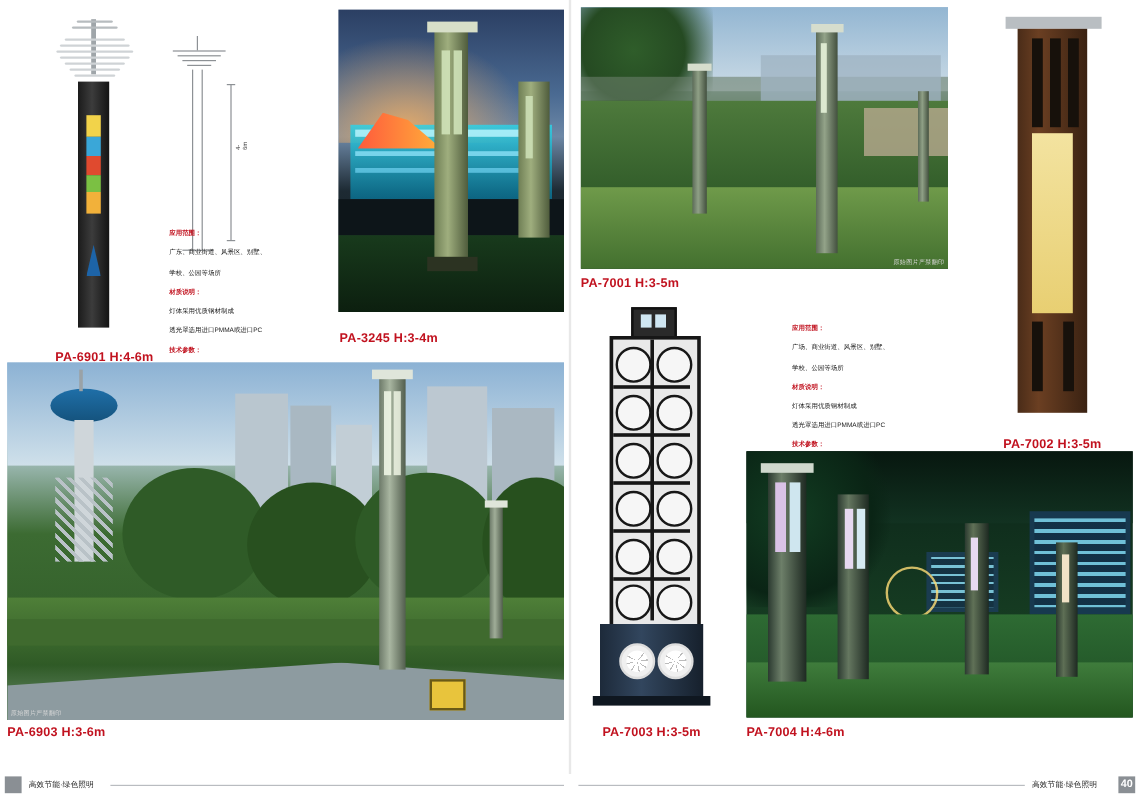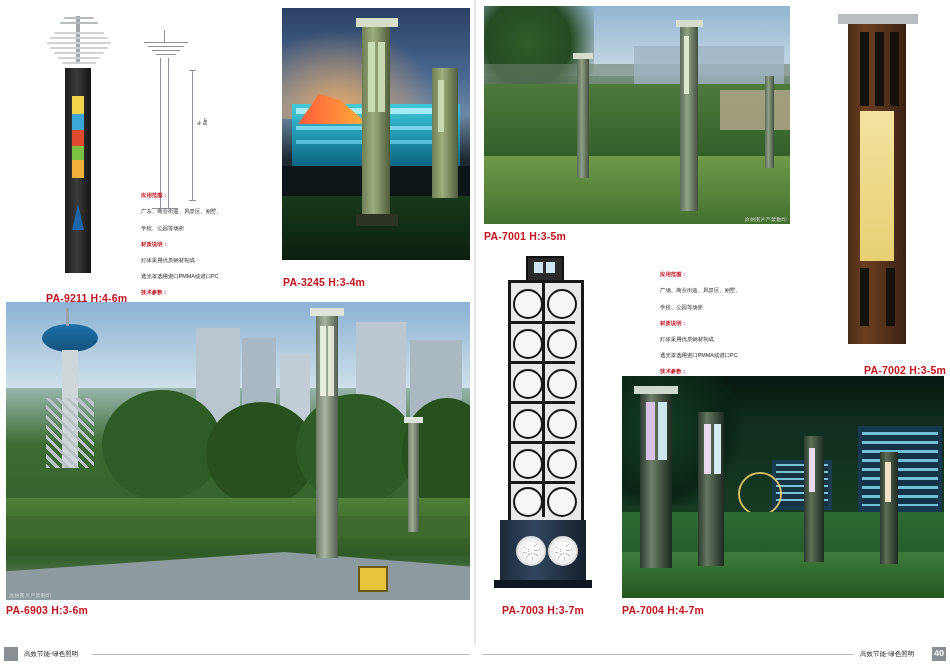--- a/index.html
+++ b/index.html
@@ -93,21 +93,21 @@
     <div class="ln" style="left:24px;top:0px;width:1px;height:12px;"></div>
     <div class="ln" style="left:20px;top:28px;width:1px;height:150px;"></div>
     <div class="ln" style="left:28px;top:28px;width:1px;height:150px;"></div>
     <div class="ln" style="left:12px;top:178px;width:26px;height:1px;"></div>
     <div class="ln" style="left:52px;top:40px;width:1px;height:130px;"></div>
     <div class="ln" style="left:49px;top:40px;width:7px;height:1px;"></div>
     <div class="ln" style="left:49px;top:170px;width:7px;height:1px;"></div>
     <div class="dim" style="left:56px;top:95px;transform:rotate(-90deg);transform-origin:left top;">4-6m</div>
   </div>
 
-  <div class="caption" style="left:46px;top:292px;">PA-9211  H:4-6m</div>
+  <div class="caption" style="left:46px;top:292px;">PA-6901  H:4-6m</div>
 
   <div class="spec" style="left:141px;top:183px;">
     <span style="color:#c1121f;font-weight:bold;">应用范围：</span><br>
     广东、商业街道、风景区、别墅、<br>
     学校、公园等场所<br>
     <span style="color:#c1121f;font-weight:bold;">材质说明：</span><br>
     灯体采用优质钢材制成<br>
     透光罩选用进口PMMA或进口PC<br>
     <span style="color:#c1121f;font-weight:bold;">技术参数：</span><br>
     光源采用节能灯/LED<br>
@@ -171,21 +171,21 @@
   <div id="r7002">
     <div class="cap"></div>
     <div class="body"></div>
     <div class="glow"></div>
     <div class="slot" style="left:40px;top:26px;width:9px;height:74px;"></div>
     <div class="slot" style="left:55px;top:26px;width:9px;height:74px;"></div>
     <div class="slot" style="left:70px;top:26px;width:9px;height:74px;"></div>
     <div class="slot" style="left:40px;top:262px;width:9px;height:58px;"></div>
     <div class="slot" style="left:66px;top:262px;width:9px;height:58px;"></div>
   </div>
-  <div class="caption" style="left:864px;top:364px;">PA-7002  H:3-5m</div>
+  <div class="caption" style="left:836px;top:364px;">PA-7002  H:3-5m</div>
 
   <div class="photo" style="left:6px;top:302px;width:464px;height:298px;background:linear-gradient(180deg,#8fb5d6 0%,#c3d8e6 20%,#3c6b32 48%,#2b5524 100%);">
     <div style="position:absolute;left:0;top:0;width:464px;height:86px;background:linear-gradient(180deg,#8cb2d4,#cfe0ea);"></div>
 
     <div style="position:absolute;left:36px;top:22px;width:56px;height:28px;border-radius:50%;background:linear-gradient(180deg,#1f6fa8,#14527c);"></div>
     <div style="position:absolute;left:56px;top:48px;width:16px;height:118px;background:#cfd6da;"></div>
     <div style="position:absolute;left:40px;top:96px;width:48px;height:70px;background:repeating-linear-gradient(45deg,#b9c2c7 0 3px,rgba(0,0,0,0) 3px 7px);"></div>
     <div style="position:absolute;left:60px;top:6px;width:3px;height:18px;background:#9aa2a7;"></div>
 
     <div style="position:absolute;left:190px;top:26px;width:44px;height:96px;background:#b9c6cf;"></div>
@@ -245,21 +245,21 @@
     </div>
     <div class="base"></div>
     <div class="medal" style="left:30px;">
       <div style="position:absolute;inset:4px;border-radius:50%;background:conic-gradient(#fff 0 10%,#bbb 10% 12%,#fff 12% 22%,#bbb 22% 24%,#fff 24% 34%,#bbb 34% 36%,#fff 36% 46%,#bbb 46% 48%,#fff 48% 58%,#bbb 58% 60%,#fff 60% 70%,#bbb 70% 72%,#fff 72% 82%,#bbb 82% 84%,#fff 84% 100%);"></div>
     </div>
     <div class="medal" style="left:62px;">
       <div style="position:absolute;inset:4px;border-radius:50%;background:conic-gradient(#fff 0 10%,#bbb 10% 12%,#fff 12% 22%,#bbb 22% 24%,#fff 24% 34%,#bbb 34% 36%,#fff 36% 46%,#bbb 46% 48%,#fff 48% 58%,#bbb 58% 60%,#fff 60% 70%,#bbb 70% 72%,#fff 72% 82%,#bbb 82% 84%,#fff 84% 100%);"></div>
     </div>
     <div class="foot"></div>
   </div>
-  <div class="caption" style="left:502px;top:604px;">PA-7003  H:3-7m</div>
+  <div class="caption" style="left:502px;top:604px;">PA-7003  H:3-5m</div>
 
   <div class="photo" style="left:622px;top:376px;width:322px;height:222px;background:linear-gradient(180deg,#0b2318 0%,#12331f 40%,#1c4a26 100%);">
     <div style="position:absolute;left:0;top:0;width:322px;height:60px;background:linear-gradient(180deg,#07170f,#123221);"></div>
 
     <div style="position:absolute;left:0;top:0;width:120px;height:130px;background:radial-gradient(circle at 30% 40%,#123d22 0%,#0a2415 60%,rgba(10,36,21,0) 75%);"></div>
     <div style="position:absolute;left:196px;top:8px;width:130px;height:120px;background:radial-gradient(circle at 60% 40%,#11insert 0%,#0a2415 60%,rgba(10,36,21,0) 78%);"></div>
 
     <div style="position:absolute;left:236px;top:50px;width:84px;height:86px;background:#17394f;"></div>
     <div style="position:absolute;left:240px;top:56px;width:76px;height:74px;background:repeating-linear-gradient(180deg,#7fd8ef 0 3px,#123045 3px 9px);opacity:.85;"></div>
     <div style="position:absolute;left:150px;top:84px;width:60px;height:50px;background:#1a3c50;"></div>
@@ -276,21 +276,21 @@
     <div style="position:absolute;left:36px;top:26px;width:9px;height:58px;background:#cfe6ef;"></div>
     <div style="position:absolute;left:76px;top:36px;width:26px;height:154px;background:linear-gradient(90deg,#2b3a30,#657760 35%,#1e2a22);"></div>
     <div style="position:absolute;left:82px;top:48px;width:7px;height:50px;background:#e7d9f0;"></div>
     <div style="position:absolute;left:92px;top:48px;width:7px;height:50px;background:#d6eaf2;"></div>
     <div style="position:absolute;left:182px;top:60px;width:20px;height:126px;background:linear-gradient(90deg,#2b3a30,#607157 35%,#1e2a22);"></div>
     <div style="position:absolute;left:187px;top:72px;width:6px;height:44px;background:#e7d9f0;"></div>
     <div style="position:absolute;left:258px;top:76px;width:18px;height:112px;background:linear-gradient(90deg,#2b3a30,#5e6f55 35%,#1e2a22);"></div>
     <div style="position:absolute;left:263px;top:86px;width:6px;height:40px;background:#f0e2c6;"></div>
     <div class="wm"></div>
   </div>
-  <div class="caption" style="left:622px;top:604px;">PA-7004  H:4-7m</div>
+  <div class="caption" style="left:622px;top:604px;">PA-7004  H:4-6m</div>
 
   <div class="footer">
     <div class="bar" style="left:4px;width:14px;"></div>
     <div class="pnum" style="left:20px;">69</div>
     <div class="ftxt" style="left:24px;">高效节能·绿色照明</div>
     <div class="line" style="left:92px;width:378px;"></div>
 
     <div class="bar" style="left:932px;width:14px;"></div>
     <div class="pnum" style="left:932px;">40</div>
     <div class="ftxt" style="left:860px;">高效节能·绿色照明</div>

